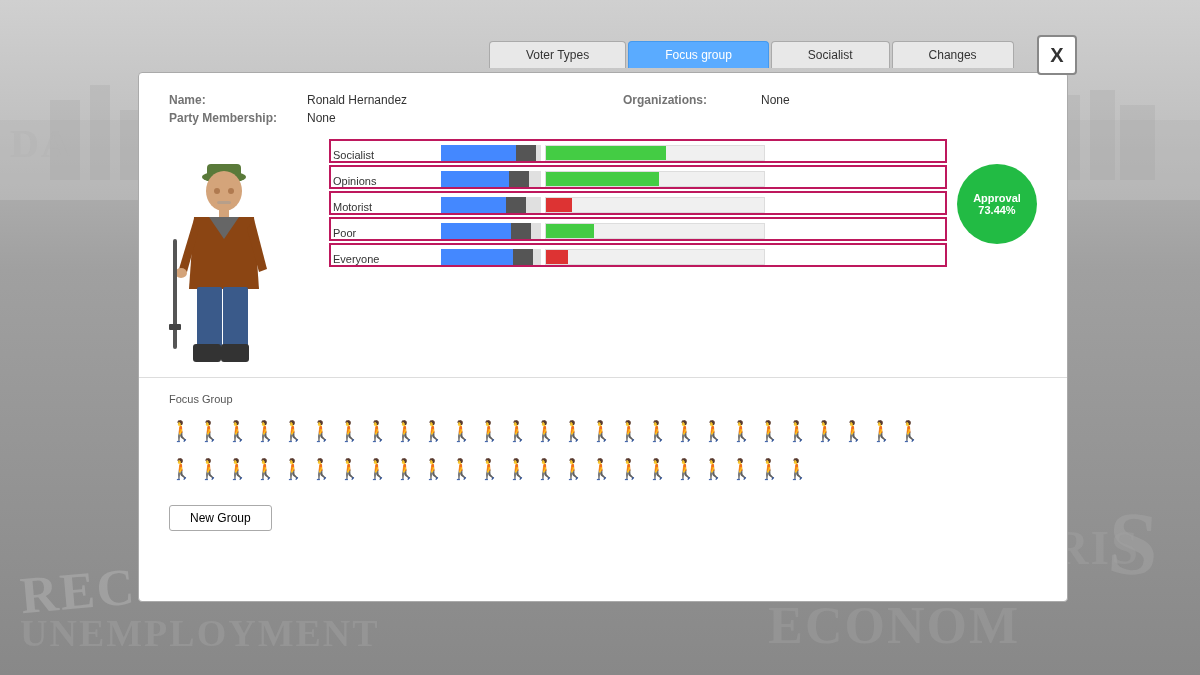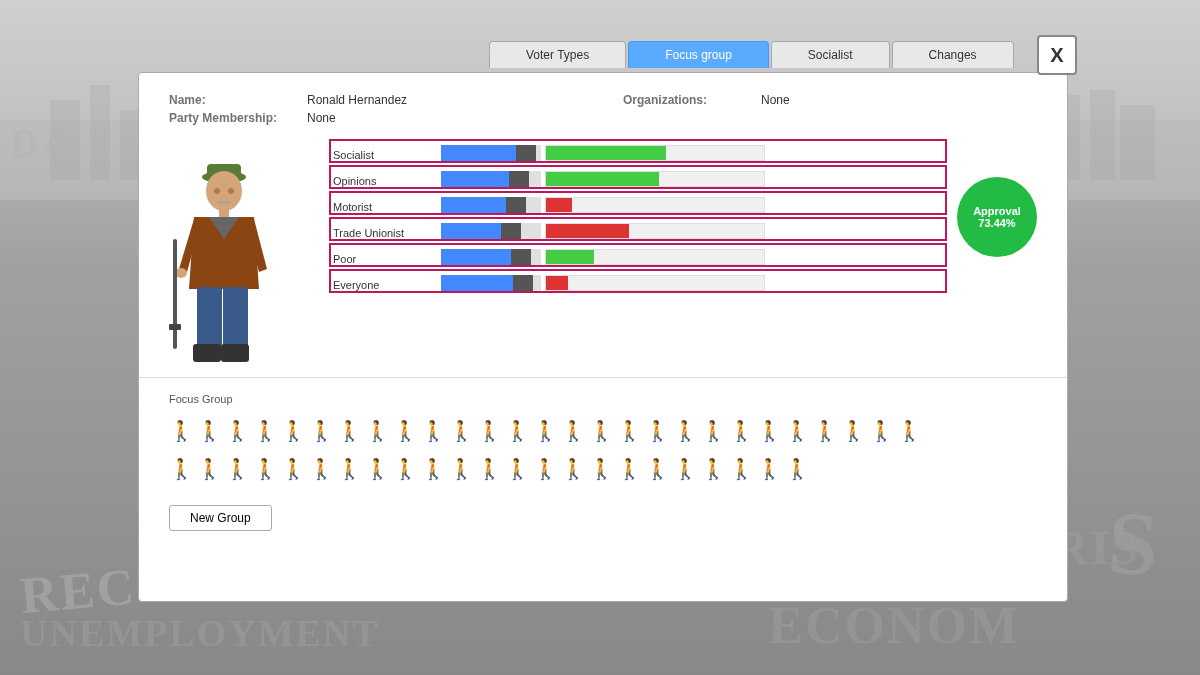--- a/index.html
+++ b/index.html
@@ -410,32 +410,20 @@
                 <div class="influence-bar">
                   <div class="bar-blue" style="width: 65%;"></div>
                   <div class="bar-dark" style="width: 20%;"></div>
                 </div>
               </div>
               <div class="opinion-bar-wrap">
                 <div class="opinion-bar-red" style="width: 12%;"></div>
               </div>
             </div>
             <div class="data-row">
-              <span class="row-label">Trade Unionist</span>
-              <div class="influence-bar-wrap">
-                <div class="influence-bar">
-                  <div class="bar-blue" style="width: 60%;"></div>
-                  <div class="bar-dark" style="width: 20%;"></div>
-                </div>
-              </div>
-              <div class="opinion-bar-wrap">
-                <div class="opinion-bar-red" style="width: 38%;"></div>
-              </div>
-            </div>
-            <div class="data-row">
               <span class="row-label">Poor</span>
               <div class="influence-bar-wrap">
                 <div class="influence-bar">
                   <div class="bar-blue" style="width: 70%;"></div>
                   <div class="bar-dark" style="width: 20%;"></div>
                 </div>
               </div>
               <div class="opinion-bar-wrap">
                 <div class="opinion-bar-green" style="width: 22%;"></div>
               </div>

